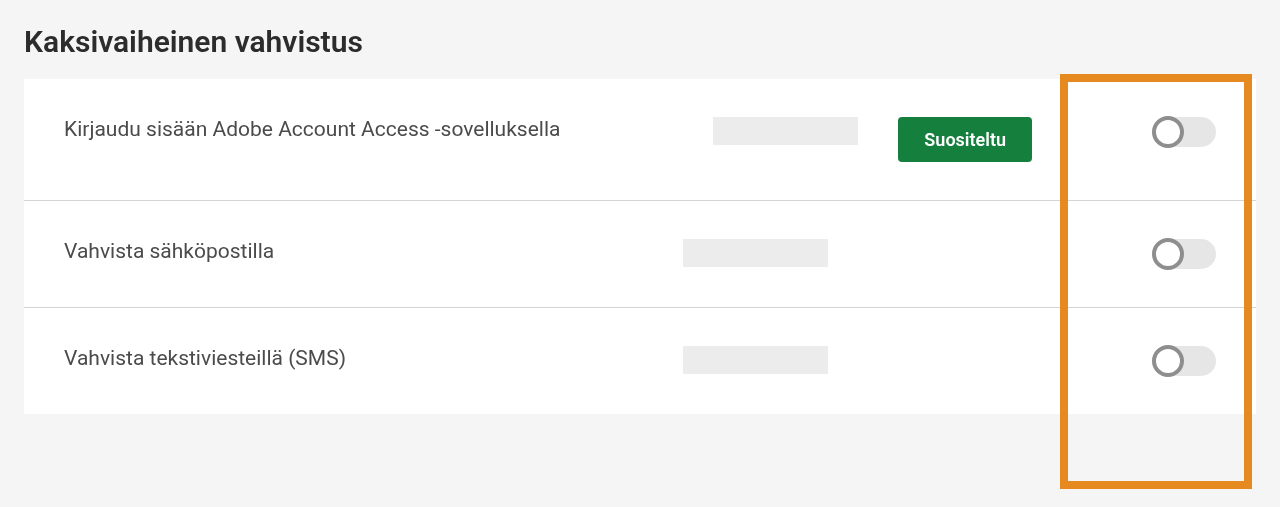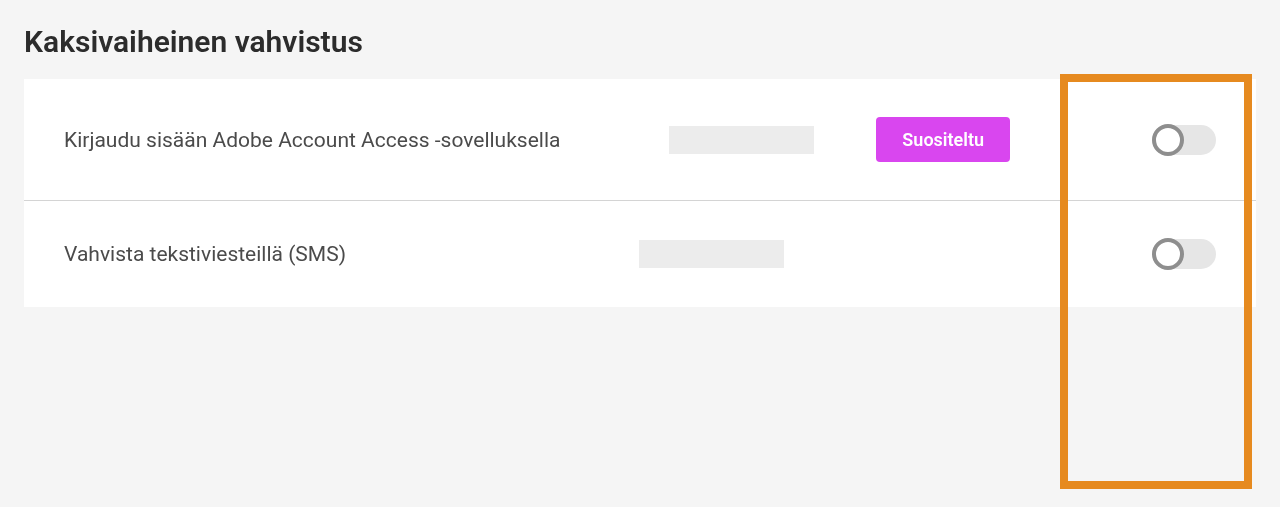--- a/index.html
+++ b/index.html
@@ -17,39 +17,38 @@
       font-weight: 600;
       color: #2c2c2c;
       margin-bottom: 20px;
     }
     .panel {
       background: #fff;
       width: 100%;
     }
     .row {
       display: flex;
-      align-items: center;
+      align-items: flex-start;
       padding: 38px 40px;
       border-bottom: 1px solid #d4d4d4;
-      gap: 22px;
     }
     .row:last-child { border-bottom: none; }
     .label {
       flex: 1 1 auto;
       font-size: 21px;
       color: #4b4b4b;
     }
     .placeholder-box {
       width: 145px;
       height: 28px;
       background: #ececec;
       margin-right: 40px;
     }
     .badge {
-      background: #d946ef;
+      background: #15803d;
       color: #fff;
       font-size: 18px;
       font-weight: 600;
       padding: 12px 26px;
       border-radius: 4px;
       margin-right: 120px;
     }
     .badge-spacer {
       width: 164px;
       margin-right: 120px;
@@ -92,20 +91,28 @@
 
   <div class="row">
     <div class="label">Kirjaudu sisään Adobe Account Access -sovelluksella</div>
     <div class="placeholder-box"></div>
     <div class="badge">Suositeltu</div>
     <div class="toggle">
       <div class="toggle-knob"></div>
     </div>
   </div>
 
+  <div class="row">
+    <div class="label">Vahvista sähköpostilla</div>
+    <div class="placeholder-box"></div>
+    <div class="badge-spacer"></div>
+    <div class="toggle">
+      <div class="toggle-knob"></div>
+    </div>
+  </div>
 
   <div class="row">
     <div class="label">Vahvista tekstiviesteillä (SMS)</div>
     <div class="placeholder-box"></div>
     <div class="badge-spacer"></div>
     <div class="toggle">
       <div class="toggle-knob"></div>
     </div>
   </div>
 

